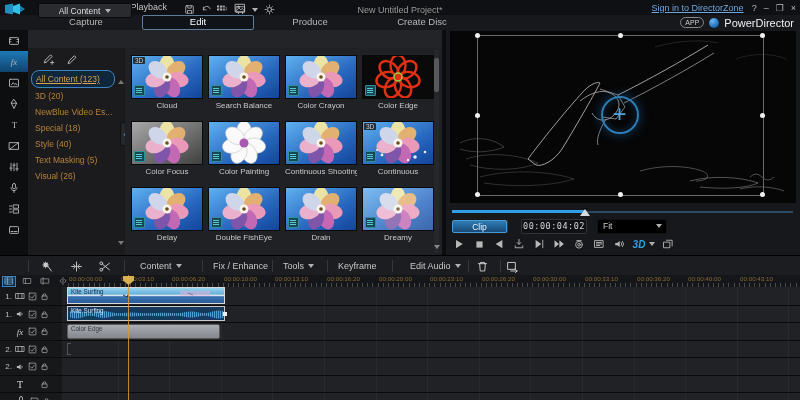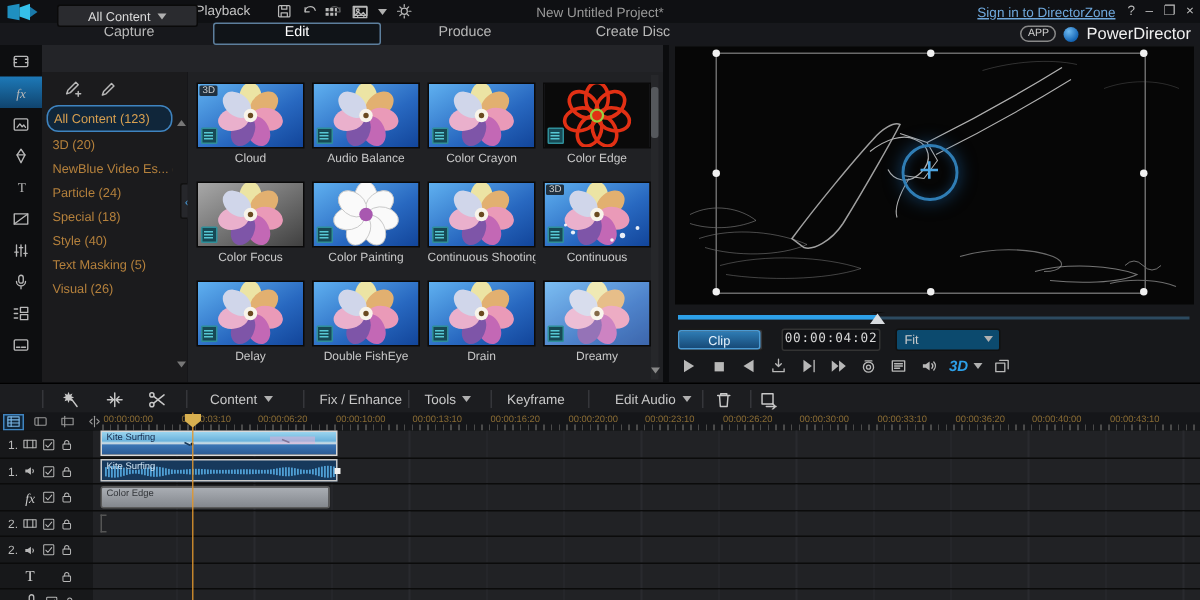--- a/index.html
+++ b/index.html
@@ -1,21 +1,21 @@
 <!DOCTYPE html>
 <html><head>
 <meta charset="utf-8">
 <style>
   html,body{margin:0;padding:0;background:#000;}
   #app{position:relative;width:800px;height:400px;background:#141414;overflow:hidden;
        font-family:"Liberation Sans","DejaVu Sans",sans-serif;color:#c8c8c8;-webkit-font-smoothing:antialiased;}
   .abs{position:absolute;}
   .ic{display:inline-flex;align-items:center;justify-content:center;color:#b8b8b8;}
   
-  #menubar{left:0;top:0;width:800px;height:15px;background:#0f1013;border-bottom:1px solid #050505;display:flex;align-items:center;}
+  #menubar{left:0;top:0;width:800px;height:15px;background:#0f1013;border-bottom:1px solid #050505;display:flex;align-items:flex-end;}
   #menus{display:flex;margin-left:6px;}
   .menu-item{font-size:9px;color:#c4c4c4;padding:0 7px;line-height:15px;}
   #quickicons{display:flex;gap:6px;margin-left:10px;align-items:center;}
   #proj-title{position:absolute;left:50%;transform:translateX(-50%);font-size:9px;color:#9a9a9a;}
   #mb-right{position:absolute;right:4px;top:0;height:15px;display:flex;align-items:center;gap:8px;margin-left:44px;}
   #signin{font-size:9px;color:#6fa8dc;text-decoration:underline;}
   #winctrls{display:flex;gap:7px;font-size:9px;color:#bbb;}
   
   #tabbar{left:0;top:15px;width:800px;height:15px;background:#17181c;border-bottom:1px solid #040404;}
   #tabs{position:absolute;left:30px;top:0;height:15px;display:flex;}
@@ -33,21 +33,21 @@
   #topstrip{left:28px;top:30px;width:414px;height:18px;background:#232428;border-bottom:1px solid #121212;}
   #filterdd{position:absolute;left:38px;top:3px;width:92px;height:13px;background:#2a2b2f;border:1px solid #0a0a0a;border-radius:2px;display:flex;align-items:center;justify-content:center;gap:5px;font-size:8.5px;color:#ddd;}
   #viewicons{position:absolute;left:215px;top:2px;display:flex;gap:8px;}
   #searchbox{position:absolute;left:262px;top:2px;width:110px;height:13px;background:#1b1c1f;border:1px solid #3a3a3a;border-radius:2px;display:flex;align-items:center;}
   #searchbox input{flex:1;background:transparent;border:none;outline:none;color:#aaa;font-size:8px;padding:0 4px;font-family:inherit;width:85px;}
   
   #roompanel{left:28px;top:48px;width:97px;height:207px;background:#1b1b1d;border-right:1px solid #000;}
   #dzicons{position:absolute;left:14px;top:4px;display:flex;gap:10px;color:#9a9a9a;}
   #catlist{position:absolute;left:3px;top:22px;width:84px;}
   .cat{font-size:8.5px;color:#b5813c;padding:2px 4px;height:12px;line-height:12px;white-space:nowrap;overflow:hidden;}
-  .cat.selected{border:1px solid #3f84c0;background:#10263a;border-radius:8px;color:#d8a050;}
+  .cat.selected{border:1px solid #3f84c0;background:#10263a;border-radius:8px;color:#d8a050;text-decoration:underline;}
   .scroll-arrow{width:0;height:0;border-left:3px solid transparent;border-right:3px solid transparent;position:absolute;left:90px;}
   .arrow-up{border-bottom:4px solid #777;top:32px;}
   .arrow-down{border-top:4px solid #777;top:193px;}
   #collapse-tab{position:absolute;left:92px;top:74px;width:7px;height:22px;background:#26272b;border:1px solid #111;border-radius:2px 0 0 2px;display:flex;align-items:center;justify-content:center;color:#4aa0e0;font-size:8px;}
   
   #library{left:125px;top:48px;width:317px;height:207px;background:#202124;}
   .lib-item{position:absolute;width:72px;}
   .thumb{width:70px;height:42px;border:1px solid #0a0a0a;position:relative;overflow:hidden;}
   .lib-label{width:72px;text-align:center;font-size:8px;color:#c8c8c8;margin-top:2px;white-space:nowrap;overflow:hidden;}
   .badge3d{position:absolute;left:1px;top:1px;font-size:6.5px;background:rgba(20,20,20,.8);color:#cfcfcf;padding:0 2px;border-radius:1px;}
@@ -65,21 +65,21 @@
   #plusbtn{position:absolute;width:34px;height:34px;border:2px solid #2f7db5;border-radius:50%;color:#4ea6e2;font-size:24px;line-height:31px;text-align:center;box-shadow:0 0 12px rgba(30,110,180,.55), inset 0 0 8px rgba(30,110,180,.35);}
   #seek{position:absolute;left:6px;top:178px;width:341px;height:8px;}
   #seek .track{position:absolute;left:0;top:3px;width:100%;height:2px;background:#2c4a60;}
   #seek .prog{position:absolute;left:0;top:2px;height:3px;background:#2da0e8;}
   #seek .thumb{position:absolute;top:0;width:0;height:0;border-left:5px solid transparent;border-right:5px solid transparent;border-bottom:7px solid #d8dce0;}
   #pv-row1{position:absolute;left:6px;top:189px;height:14px;display:flex;align-items:center;gap:2px;}
   .pv-btn{width:55px;height:13px;font-size:8.5px;text-align:center;line-height:13px;border-radius:2px;}
   .pv-btn.clip{background:linear-gradient(180deg,#2f7cb4,#174a78);border:1px solid #4a9ad4;color:#e8f4ff;}
   .pv-btn.movie{background:#36383d;border:1px solid #1a1a1a;color:#c0c0c0;}
   #timecode{margin-left:10px;width:64px;height:13px;background:#101114;border:1px solid #333;border-radius:2px;color:#d8d8d8;font-family:"DejaVu Sans Mono",monospace;font-size:8.5px;text-align:center;line-height:13px;letter-spacing:.5px;}
-  #fitdd{margin-left:8px;width:58px;height:13px;background:#0c4a6e;border:1px solid #111;border-radius:2px;font-size:8.5px;color:#ccc;display:flex;align-items:center;justify-content:space-between;padding:0 5px;gap:44px;}
+  #fitdd{margin-left:8px;width:58px;height:13px;background:#000000;border:1px solid #111;border-radius:2px;font-size:8.5px;color:#ccc;display:flex;align-items:center;justify-content:space-between;padding:0 5px;gap:44px;}
   #transport{position:absolute;left:6px;top:207px;display:flex;align-items:center;gap:6px;color:#c8c8c8;}
   .tp{width:14px;height:14px;display:flex;align-items:center;justify-content:center;}
   #threed-btn{color:#2da0e8;font-weight:bold;font-size:10px;font-style:italic;}
   
   #tlbar{left:0;top:255px;width:800px;height:20px;background:#1c1d20;border-top:1px solid #000;border-bottom:1px solid #000;}
   .tb-item{position:absolute;top:0;height:20px;display:flex;align-items:center;gap:4px;font-size:9px;color:#c8c8c8;}
   .tb-sep{position:absolute;top:4px;width:1px;height:12px;background:#35363a;}
   
   #timeline{left:0;top:275px;width:800px;height:125px;background:#1a1b1d;}
   #tl-head{position:absolute;left:0;top:0;width:800px;height:12px;background:#151619;border-bottom:1px solid #060606;}
@@ -295,21 +295,20 @@
         <span class="ic" style="">
           <svg width="13" height="13" viewBox="0 0 16 16" fill="none" stroke="currentColor" stroke-width="1.2" stroke-linecap="round" stroke-linejoin="round">
             <path d="M4 14l1-3 6.5-6.5 2 2L7 13z"></path>
           </svg>
         </span>
       </div>
     <div id="catlist">
         <div class="cat selected">All Content (123)</div>
         <div class="cat">3D (20)</div>
         <div class="cat">NewBlue Video Es... (10)</div>
-        <div class="cat">Particle (24)</div>
         <div class="cat">Special (18)</div>
         <div class="cat">Style (40)</div>
         <div class="cat">Text Masking (5)</div>
         <div class="cat">Visual (26)</div>
       </div>
     <div class="scroll-arrow arrow-up"></div>
     <div class="scroll-arrow arrow-down"></div>
     <div id="collapse-tab">‹</div>
   </div>
 
@@ -388,21 +387,21 @@
             </g>
             <g transform="rotate(257 35 21)">
               <ellipse cx="35" cy="9.5" rx="7.5" ry="10.5" fill="#eab0cc"></ellipse>
             </g>
             <g transform="rotate(308.4 35 21)">
               <ellipse cx="35" cy="9.5" rx="7.5" ry="10.5" fill="#d0d6ea"></ellipse>
             </g>
             <circle cx="35" cy="21" r="4.5" fill="#f8f4ea"></circle>
             <circle cx="35" cy="21" r="1.8" fill="#6a4a20"></circle>
           </svg><div class="fxtype"></div></div>
-        <div class="lib-label">Audio Balance</div>
+        <div class="lib-label">Search Balance</div>
       </div>
       <div class="lib-item" style="left:160px;top:7px">
         <div class="thumb"><svg width="70" height="42" viewBox="0 0 70 42">
             <defs>
               <linearGradient id="g1" x1="0" y1="0" x2="1" y2="1">
                 <stop offset="0" stop-color="#5fb0f0"></stop>
                 <stop offset=".6" stop-color="#2868c0"></stop>
                 <stop offset="1" stop-color="#12459a"></stop>
               </linearGradient>
               <linearGradient id="g2" x1="0" y1="0" x2="1" y2="1">

